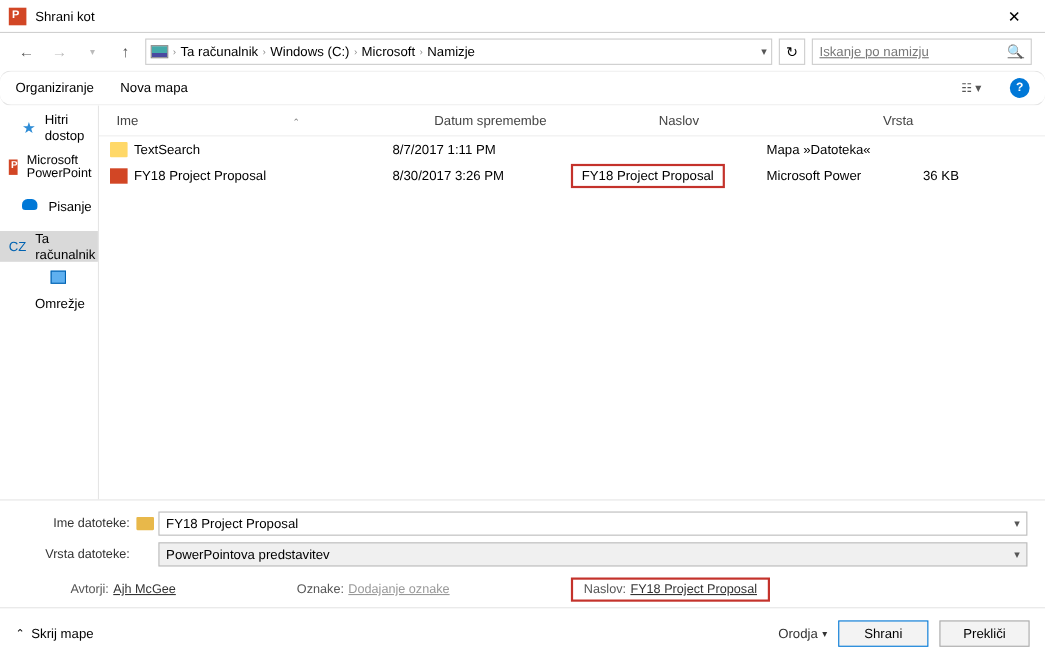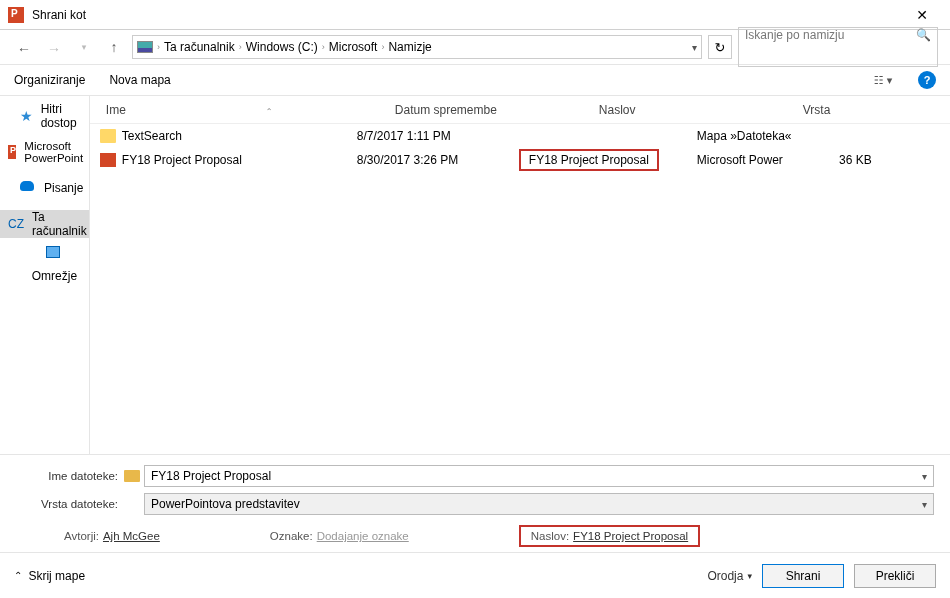--- a/index.html
+++ b/index.html
@@ -13,24 +13,24 @@
 
 .navbar { height: 34px; display: flex; align-items: center; padding: 0 12px; gap: 6px; }
 .nav-btn { width: 24px; height: 24px; display: flex; align-items: center; justify-content: center; color: #555; font-size: 14px; }
 .nav-btn.disabled { color: #bbb; }
 .addr { flex: 1; height: 24px; border: 1px solid #ccc; display: flex; align-items: center; padding: 0 4px; gap: 4px; font-size: 12px; }
 .addr .hd-icon { width: 16px; height: 12px; background: linear-gradient(#4aa 60%, #4a4aa0 60%); border: 1px solid #888; }
 .addr .sep { color: #888; font-size: 9px; }
 .addr .crumb { color: #000; }
 .addr .down { margin-left: auto; color: #555; font-size: 10px; }
 .refresh { width: 24px; height: 24px; border: 1px solid #ccc; display: flex; align-items: center; justify-content: center; font-size: 13px; }
-.search { width: 200px; height: 40px; border: 1px solid #ccc; display: flex; align-items: flex-start; padding: 0 6px; font-size: 12px; color: #777; }
+.search { width: 200px; height: 24px; border: 1px solid #ccc; display: flex; align-items: center; padding: 0 6px; font-size: 12px; color: #777; text-decoration: underline; }
 .search .mag { margin-left: auto; color: #555; }
 
-.toolbar { height: 32px; border-top: 1px solid #e5e5e5; border-bottom: 1px solid #e5e5e5; display: flex; align-items: center; padding: 0 14px; gap: 24px; font-size: 12px; }
+.toolbar { height: 32px; border-top: 1px solid #e5e5e5; border-bottom: 1px solid #e5e5e5; display: flex; align-items: center; padding: 0 14px; gap: 24px; font-size: 12px; border-radius: 10px; }
 .toolbar .spacer { flex: 1; }
 .toolbar .view-icon { width: 22px; height: 18px; display: flex; align-items: center; justify-content: center; gap: 2px; color: #555; font-size: 11px; }
 .toolbar .help { width: 18px; height: 18px; border-radius: 50%; background: #0078d7; color: #fff; display: flex; align-items: center; justify-content: center; font-size: 11px; font-weight: bold; }
 
 .body { display: flex; height: 358px; }
 .sidebar { width: 180px; border-right: 1px solid #e5e5e5; padding-top: 6px; font-size: 12px; }
 .sb-item { height: 28px; display: flex; align-items: center; padding-left: 20px; gap: 8px; }
 .sb-item.selected { background: #d9d9d9; }
 .sb-icon { width: 16px; height: 16px; display: inline-block; }
 .ic-star { color: #2e8cd6; font-size: 14px; }

